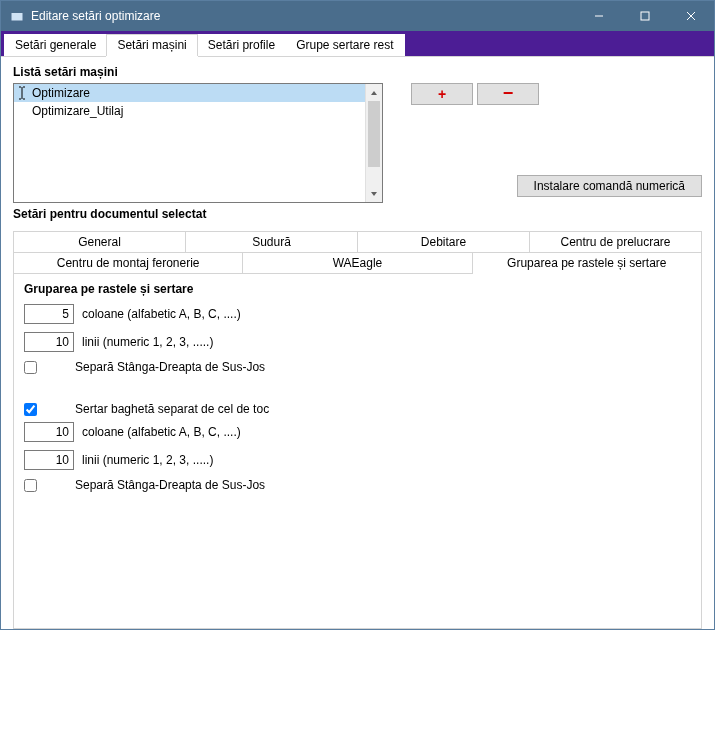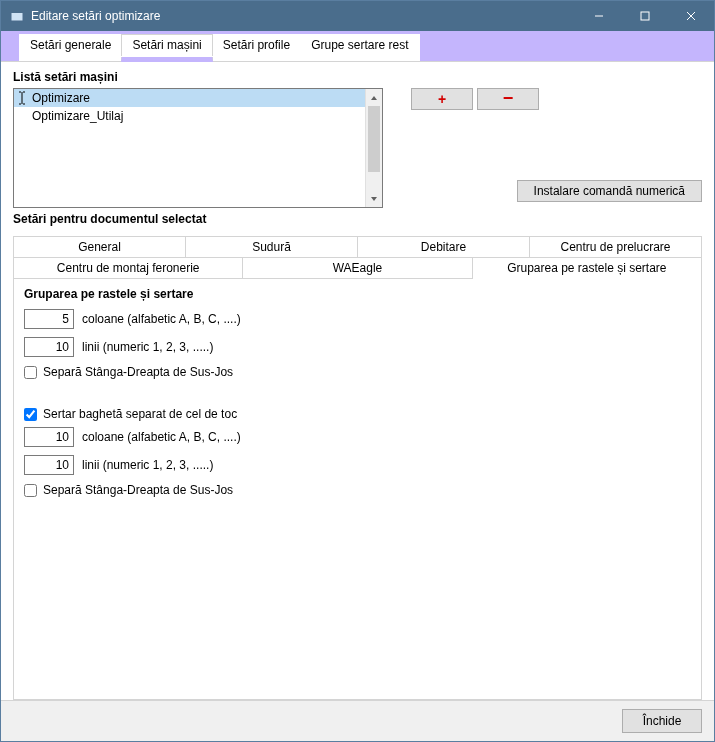--- a/index.html
+++ b/index.html
@@ -1,28 +1,28 @@
 <!DOCTYPE html>
 <html><head>
 <meta charset="utf-8">
 <style>
 * { box-sizing: border-box; margin: 0; padding: 0; font-family: "Segoe UI", Tahoma, sans-serif; font-size: 12px; }
 html, body { width: 715px; height: 742px; overflow: hidden; background: #fff; }
 
-.window { width: 715px; height: 742px; border: 1px solid #5a7ea0; display: flex; flex-direction: column; background: #fff; }
+.window { width: 715px; height: 630px; border: 1px solid #5a7ea0; display: flex; flex-direction: column; background: #fff; }
 
 .titlebar { height: 30px; background: #4a6d8c; color: #fff; display: flex; align-items: center; padding: 0 0 0 8px; }
 .titlebar .app-icon { width: 16px; height: 16px; margin-right: 6px; display: inline-flex; align-items: center; justify-content: center; }
 .titlebar .title { flex: 1; }
 .titlebar .win-controls { display: flex; height: 100%; }
 .titlebar .win-btn { width: 46px; height: 100%; display: flex; align-items: center; justify-content: center; color: #fff; cursor: pointer; }
 
-.tabrow { display: flex; background: #c4b5fd; padding: 3px 3px 0 18px; }
+.tabrow { display: flex; background: #4c1d95; padding: 3px 3px 0 3px; }
 .outer-tab { padding: 3px 10px 4px 10px; border: 1px solid #d4d4d4; border-bottom: none; margin-right: -1px; cursor: pointer; background: #f9f9f9; position: relative; }
-.outer-tab.active { background: #fff; z-index: 2; border-bottom: 6px solid #c4b5fd; margin-bottom: -1px; }
+.outer-tab.active { background: #fff; z-index: 2; border-bottom: 1px solid #c4b5fd; margin-bottom: -1px; }
 .outer-tab.active::after { content: ""; position: absolute; left: -1px; right: -1px; bottom: -1px; height: 1px; background: #fff; }
 .outer-tab:not(.active) { border-top: 1px solid transparent; border-left: 1px solid transparent; border-right: 1px solid transparent; background: #fff; }
 
 .tabstrip-border { border-bottom: 1px solid #d4d4d4; height: 0; }
 
 .content { flex: 1; padding: 8px 12px 0 12px; display: flex; flex-direction: column; overflow: hidden; }
 
 .list-label { font-weight: bold; margin-bottom: 4px; }
 
 .upper { display: flex; gap: 22px; align-items: flex-start; }
@@ -39,37 +39,37 @@
 .pm-btn { width: 62px; height: 22px; border: 1px solid #adadad; background: #e1e1e1; display: flex; align-items: center; justify-content: center; cursor: pointer; }
 .pm-btn .plus { color: #d30000; font-weight: bold; font-size: 14px; }
 .pm-btn .minus { color: #d30000; font-weight: bold; font-size: 18px; line-height: 0; position: relative; top: -1px; }
 
 .install-row { display: flex; justify-content: flex-end; margin-top: -28px; }
 .install-btn { height: 22px; padding: 0 16px; border: 1px solid #adadad; background: #e1e1e1; cursor: pointer; text-align: center; }
 
 .doc-label { font-weight: bold; margin-top: 10px; margin-bottom: 10px; }
 
 .inner-tabs-wrap { border: 1px solid #d4d4d4; border-bottom: none; position: relative; }
-.inner-tabs-row { display: flex; justify-content: flex-end; }
+.inner-tabs-row { display: flex; }
 .inner-tab { flex: 1; text-align: center; padding: 3px 6px; border-right: 1px solid #d4d4d4; border-bottom: 1px solid #d4d4d4; cursor: pointer; white-space: nowrap; }
 .inner-tab:last-child { border-right: none; }
 .inner-tab.active { background: #fff; border-bottom: 1px solid #fff; font-weight: normal; }
 .inner-tabs-row.row2 .inner-tab { border-top: none; }
 .inner-tabs-row.row2 .inner-tab.active { border-bottom: none; }
 
 .panel { border: 1px solid #d4d4d4; border-top: none; padding: 8px 10px 10px 10px; flex: 1; overflow: auto; background: #fff; }
 
 .group-head { font-weight: bold; margin-bottom: 8px; }
 .group { margin-bottom: 28px; }
 
 .row { display: flex; align-items: center; margin-bottom: 8px; }
 .num-input { width: 50px; height: 20px; border: 1px solid #7a7a7a; padding: 0 4px; text-align: right; margin-right: 8px; font-size: 12px; }
 .row-label { }
 
-.chk { display: flex; align-items: center; margin-bottom: 6px; }
+.chk { display: flex; align-items: center; margin-bottom: 6px; gap: 32px; }
 .chk input { margin-right: 6px; width: 13px; height: 13px; }
 
 .footer { border-top: 1px solid #d4d4d4; padding: 8px 12px; display: flex; justify-content: flex-end; background: #f0f0f0; }
 .close-btn { width: 80px; height: 24px; border: 1px solid #adadad; background: #e1e1e1; cursor: pointer; }
 
 svg { display: block; }
 </style>
 </head>
 <body>
 
@@ -210,17 +210,14 @@
         <label class="chk">
           <input type="checkbox" style="">
           <span>Separă Stânga-Dreapta de Sus-Jos</span>
         </label>
       </div>
 
     </div>
 
   </div>
 
-  <div class="footer">
-    <button class="close-btn">Închide</button>
-  </div>
 
 </div>
 
 </body></html>

